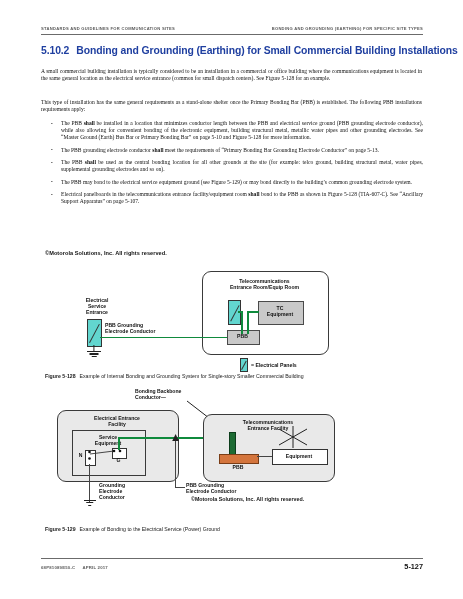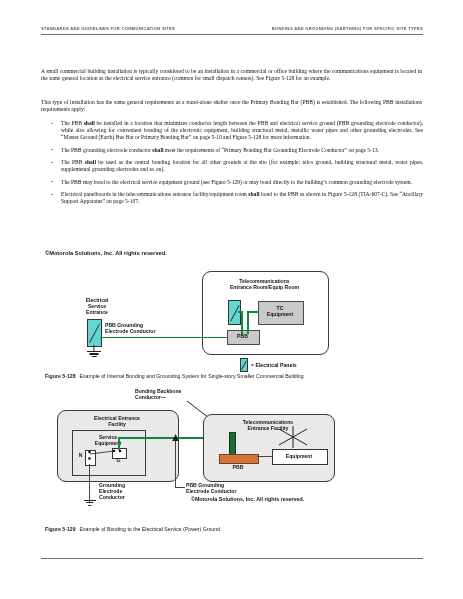--- a/index.html
+++ b/index.html
@@ -283,20 +283,23 @@
 <body>
 
 <div class="page">
 
   <div class="runhead">
     <span class="rh-left">Standards and Guidelines for Communication Sites</span>
     <span class="rh-right">Bonding and Grounding (Earthing) for Specific Site Types</span>
   </div>
   <div class="rule-top"></div>
 
+  <div class="heading">
+    <span class="num">5.10.2</span><span>Bonding and Grounding (Earthing) for Small Commercial Building Installations</span>
+  </div>
 
   <div class="body-block p1">A small commercial building installation is typically considered to be an installation in a commercial or office building where the communications equipment is located in the same general location as the electrical service entrance (common for small dispatch centers). See Figure 5-128 for an example.</div>
   <div class="body-block p2">This type of installation has the same general requirements as a stand-alone shelter once the Primary Bonding Bar (PBB) is established. The following PBB installations requirements apply:</div>
 
   <div class="bullets">
     <div class="bullet">
       <span>The PBB </span><b>shall</b><span> be installed in a location that minimizes conductor length between the PBB and electrical service ground (PBB grounding electrode conductor), while also allowing for convenient bonding of the electronic equipment, building structural metal, metallic water pipes and other grounding electrodes. See “Master Ground (Earth) Bus Bar or Primary Bonding Bar” on page 5-10 and Figure 5-128 for more information.</span>
     </div>
     <div class="bullet">
       <span>The PBB grounding electrode conductor </span><b>shall</b><span> meet the requirements of “Primary Bonding Bar Grounding Electrode Conductor” on page 5-13.</span>
@@ -445,14 +448,20 @@
 Electrode Conductor</div>
 
     <div class="copy-fig2" style="left:136px; top:110px;">©Motorola Solutions, Inc. All rights reserved.</div>
   </div>
 
   <div class="fig-caption cap2">
     <span class="lab">Figure 5-129</span><span>Example of Bonding to the Electrical Service (Power) Ground</span>
   </div>
 
   <div class="rule-bottom"></div>
+  <div class="footer">
+    <span class="docnum">
+      <span>68P81089E50-C</span><span class="date">April 2017</span>
+    </span>
+    <span class="pageno">5-127</span>
+  </div>
 
 </div>
 
 </body></html>

